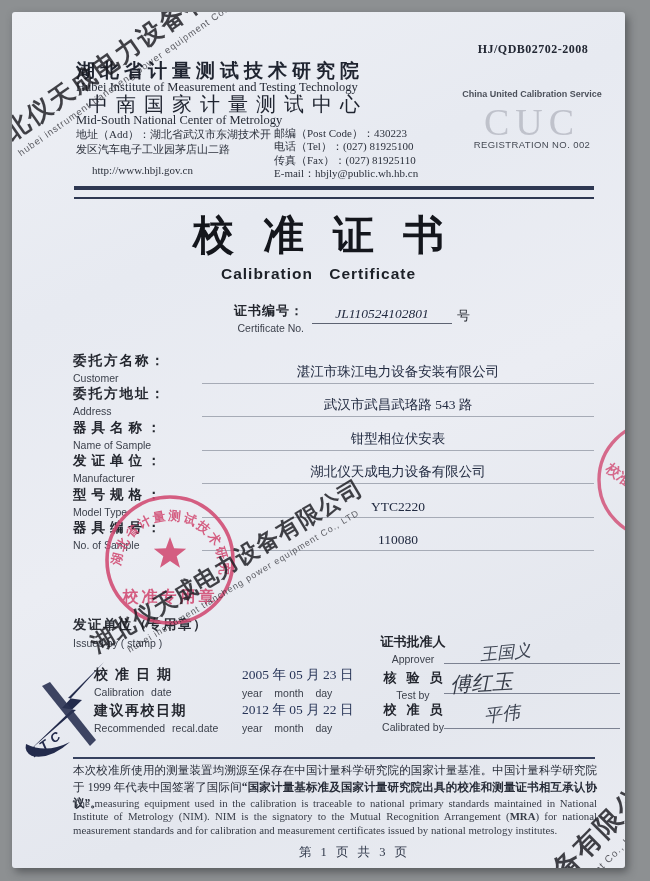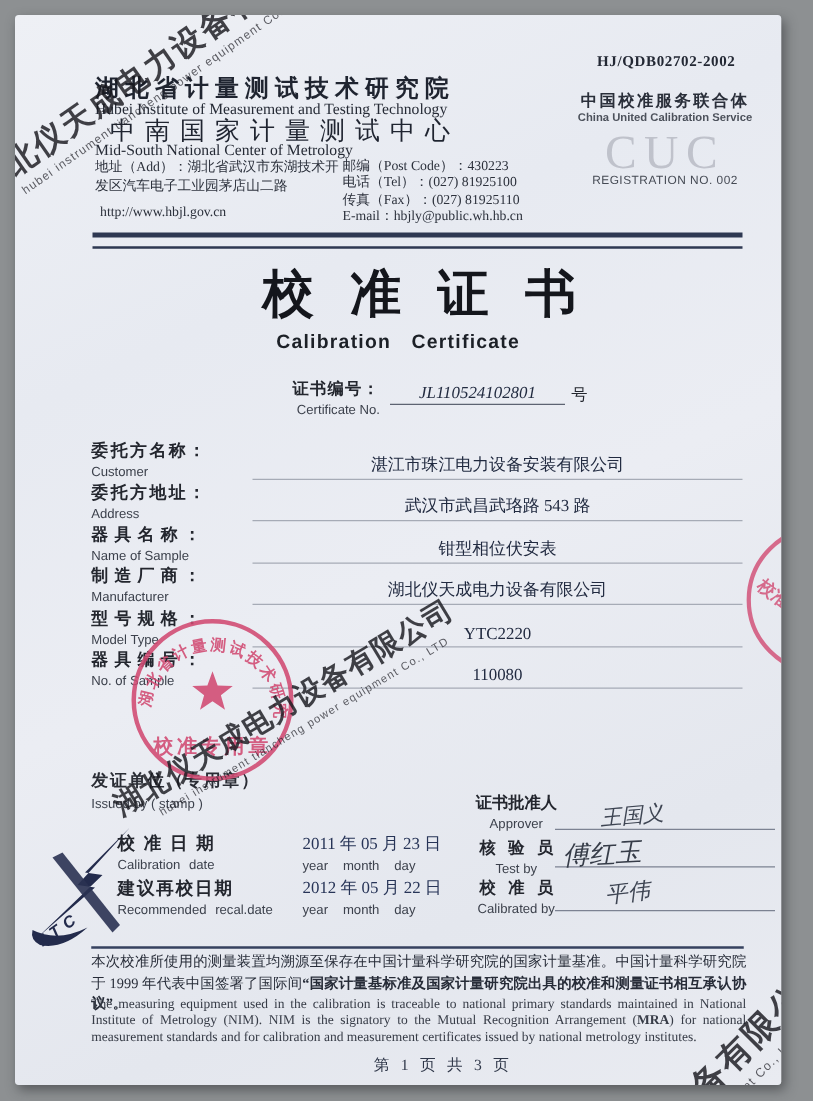--- a/index.html
+++ b/index.html
@@ -18,30 +18,30 @@
   .serif{font-family:"Liberation Serif","DejaVu Serif",serif;}
   .abs{position:absolute;}
 
   
   .org-cn{left:64px;top:46px;font-size:19px;font-weight:bold;color:#1f2430;letter-spacing:5px;white-space:nowrap;}
   .org-en{left:64px;top:68px;font-size:12.5px;color:#262b36;}
   .center-cn{left:76px;top:79px;font-size:20px;font-weight:normal;color:#1f2430;letter-spacing:8px;white-space:nowrap;}
   .center-en{left:64px;top:101px;font-size:12.5px;color:#262b36;}
   .contact-left{left:64px;top:115px;width:200px;font-size:11px;line-height:15px;color:#2c313c;}
   .contact-right{left:262px;top:115px;width:210px;font-size:11px;line-height:13.4px;color:#2c313c;}
-  .website{left:68px;top:152px;font-size:11px;color:#2c313c;}
+  .website{left:80px;top:152px;font-size:11px;color:#2c313c;}
   .doc-code{left:446px;top:30px;width:150px;text-align:center;font-size:12px;font-weight:bold;color:#232834;letter-spacing:.5px;}
   .cuc-cn{left:440px;top:60px;width:160px;text-align:center;font-size:13px;font-weight:bold;color:#2a2f3a;letter-spacing:2px;}
   .cuc-en{left:440px;top:77px;width:160px;text-align:center;font-size:9px;font-weight:bold;color:#4c515b;}
   .cuc-abbr{left:440px;top:88px;width:160px;text-align:center;font-size:38px;letter-spacing:6px;color:rgba(125,130,142,.38);}
   .registration{left:440px;top:127px;width:160px;text-align:center;font-size:9.5px;color:#454a54;letter-spacing:.4px;}
   .head-rule{left:62px;top:174px;width:520px;height:7px;border-top:4px solid #2e3852;border-bottom:2px solid #2e3852;}
 
   
-  .title-cn{left:0;top:196px;width:613px;text-align:center;font-size:41px;font-weight:bold;color:#14161c;letter-spacing:29px;text-indent:29px;padding-left:17px;}
+  .title-cn{left:0;top:196px;width:613px;text-align:center;font-size:41px;font-weight:bold;color:#14161c;letter-spacing:29px;text-indent:29px;}
   .title-en{left:0;top:253px;width:613px;text-align:center;font-size:15.5px;font-weight:bold;color:#1c2027;letter-spacing:1px;word-spacing:11px;}
 
   
   .certno{left:222px;top:290px;display:flex;align-items:flex-start;}
   .certno .lbl-cn{font-size:13px;font-weight:bold;color:#23262e;letter-spacing:1px;}
   .certno .lbl-en{font-size:10.5px;color:#3c414c;margin-top:2px;text-align:right;}
   .certno .val{width:140px;margin-left:8px;margin-top:4px;text-align:center;font-size:13.5px;color:#222b40;border-bottom:1px solid #5d6372;padding-bottom:1px;font-style:italic;}
   .certno .suffix{font-size:13px;color:#23262e;margin-left:5px;margin-top:5px;}
 
   
@@ -125,22 +125,21 @@
     <div>发区汽车电子工业园茅店山二路</div>
   </div>
   <div class="abs contact-right serif">
     <div>邮编（Post Code）：430223</div>
     <div>电话（Tel）：(027) 81925100</div>
     <div>传真（Fax）：(027) 81925110</div>
     <div>E-mail：hbjly@public.wh.hb.cn</div>
   </div>
   <div class="abs website serif">http://www.hbjl.gov.cn</div>
 
-  <div class="abs doc-code serif">HJ/QDB02702-2002</div>
-  <div class="abs cuc-cn">中国校准服务联合体</div>
+  <div class="abs doc-code serif">HJ/QDB02702-2008</div>
   <div class="abs cuc-en">China United Calibration Service</div>
   <div class="abs cuc-abbr serif">CUC</div>
   <div class="abs registration">REGISTRATION NO. 002</div>
 
   <div class="abs head-rule"></div>
 
   <div class="abs title-cn">校准证书</div>
   <div class="abs title-en">Calibration Certificate</div>
 
   <div class="abs certno">
@@ -168,21 +167,21 @@
   </div>
   <div class="abs row r3">
     <div class="f-label">
         <div class="cn wide">器具名称：</div>
         <div class="en">Name of Sample</div>
       </div>
     <div class="f-value serif">钳型相位伏安表</div>
   </div>
   <div class="abs row r4">
     <div class="f-label">
-        <div class="cn wide">制造厂商：</div>
+        <div class="cn wide">发证单位：</div>
         <div class="en">Manufacturer</div>
       </div>
     <div class="f-value serif">湖北仪天成电力设备有限公司</div>
   </div>
   <div class="abs row r5">
     <div class="f-label">
         <div class="cn wide">型号规格：</div>
         <div class="en">Model Type</div>
       </div>
     <div class="f-value serif">YTC2220</div>
@@ -236,21 +235,21 @@
     <path d="M14 86 Q34 96 58 84 Q38 102 20 98 Q12 94 14 86 Z" fill="#232b4c"></path>
     <text x="20" y="101" font-size="13" font-weight="bold" font-style="italic" letter-spacing="5" fill="#232b4c" transform="rotate(-35 20 101)">YTC</text>
   </svg>
 
   <div class="abs date-row d1">
     <div class="date-label">
       <div class="cn sp">校准日期</div>
       <div class="en">Calibration date</div>
     </div>
     <div class="date-value">
-      <div class="val serif">2011 年 05 月 23 日</div>
+      <div class="val serif">2005 年 05 月 23 日</div>
       <div class="units">year month day</div>
     </div>
   </div>
   <div class="abs date-row d2">
     <div class="date-label">
       <div class="cn sp2">建议再校日期</div>
       <div class="en">Recommended recal.date</div>
     </div>
     <div class="date-value">
       <div class="val serif">2012 年 05 月 22 日</div>

